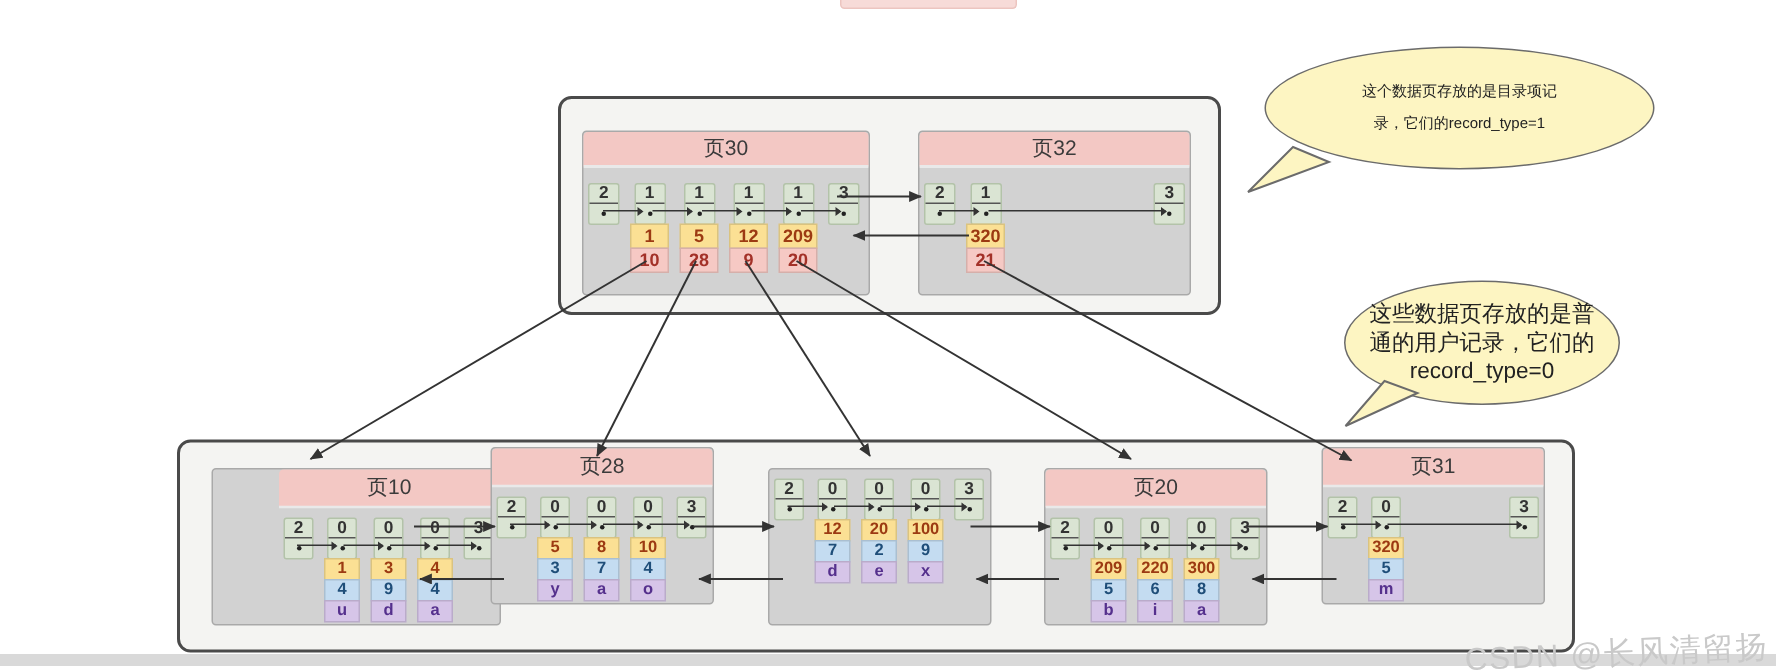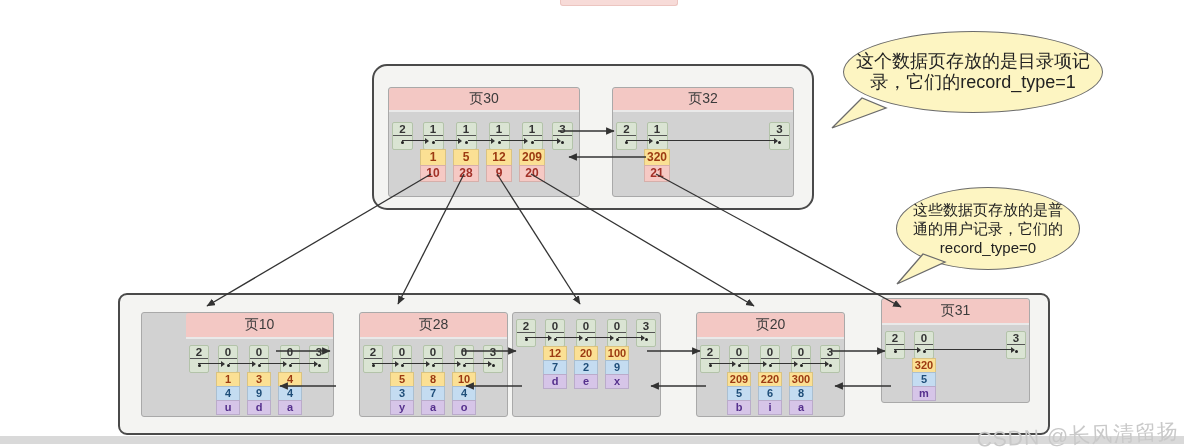--- a/index.html
+++ b/index.html
@@ -2,21 +2,21 @@
 <html style="--c-header: #f3c8c4; --c-body: #d2d2d2; --c-container: #f4f4f2; --c-container-border: #4a4a4a; --c-rec: #dae4d3; --c-rec-border: #b3c3a9; --c-key-bg: #fbe094; --c-key-tx: #9c3a12; --c-page-bg: #f6c9c4; --c-page-tx: #a33128; --c-col2-bg: #c4dcf1; --c-col2-tx: #1f4e79; --c-col3-bg: #d6c5e8; --c-col3-tx: #55308d; --c-bubble: #fdf5c2; --c-bubble-border: #6b6b6b;"><head>
 <meta charset="utf-8">
 <style>
   html,body{margin:0;padding:0;background:#fff;}
   #canvas{position:relative;width:1184px;height:447px;background:#ffffff;overflow:hidden;
           font-family:"Liberation Sans","DejaVu Sans",sans-serif;}
 
   
   .container{position:absolute;background:var(--c-container,#f4f4f2);
              border:2px solid var(--c-container-border,#4a4a4a);border-radius:9px;}
-  #top-container{left:372px;top:64px;width:438px;height:142px;border-radius:15px;}
+  #top-container{left:372px;top:64px;width:438px;height:142px;}
   #bottom-container{left:118px;top:293px;width:928px;height:138px;}
 
   
   #root-sliver{position:absolute;left:560px;top:0;width:116px;height:5px;
                background:#f7dbd8;border:1px solid #ecc5c0;border-top:none;border-radius:0 0 3px 3px;}
 
   
   #bottom-strip{position:absolute;left:0;top:436px;width:1184px;height:8px;background:#d9d9d9;}
 
   
@@ -57,21 +57,21 @@
 
   
   #overlay{position:absolute;left:0;top:0;z-index:4;pointer-events:none;}
   #overlay line{stroke:#333;stroke-width:1.3;}
 
   
   .bubble{position:absolute;z-index:6;background:var(--c-bubble,#fdf5c2);
           border:1.5px solid var(--c-bubble-border,#6b6b6b);border-radius:50%;
           display:flex;flex-direction:column;align-items:center;justify-content:center;
           color:#222;text-align:center;}
-  #bubble1{left:843px;top:31px;width:258px;height:80px;font-size:18px;line-height:21px;}
+  #bubble1{left:843px;top:31px;width:258px;height:80px;font-size:10px;line-height:21px;}
   #bubble2{left:896px;top:187px;width:182px;height:81px;font-size:15px;line-height:19px;}
   .tail-svg{position:absolute;overflow:visible;}
   .tail-svg polygon{fill:var(--c-bubble,#fdf5c2);stroke:var(--c-bubble-border,#6b6b6b);stroke-width:1.3;}
 
   
   #watermark{position:absolute;right:4px;bottom:2px;z-index:7;color:#c9c9c9;font-size:21px;
              letter-spacing:1px;transform:rotate(-2.5deg);transform-origin:right bottom;}
 </style>
 </head>
 <body>
@@ -233,21 +233,21 @@
             </div>
             <div class="rec">
               <div class="gbox">
                 <div class="gnum">3</div>
                 <div class="gdot"></div>
               </div>
             </div>
           </div>
         </div>
       </div>
-      <div class="page lvl-leaf" style="left: 207px; top: 17px; width: 147px; height: 103px; margin-left: 32px;">
+      <div class="page lvl-leaf" style="left: 207px; top: 3px; width: 147px; height: 103px;">
         <div class="page-header">页28</div>
         <div class="page-body">
           <div class="rec-row">
             <div class="rec">
               <div class="gbox">
                 <div class="gnum">2</div>
                 <div class="gdot"></div>
               </div>
             </div>
             <div class="conn">

